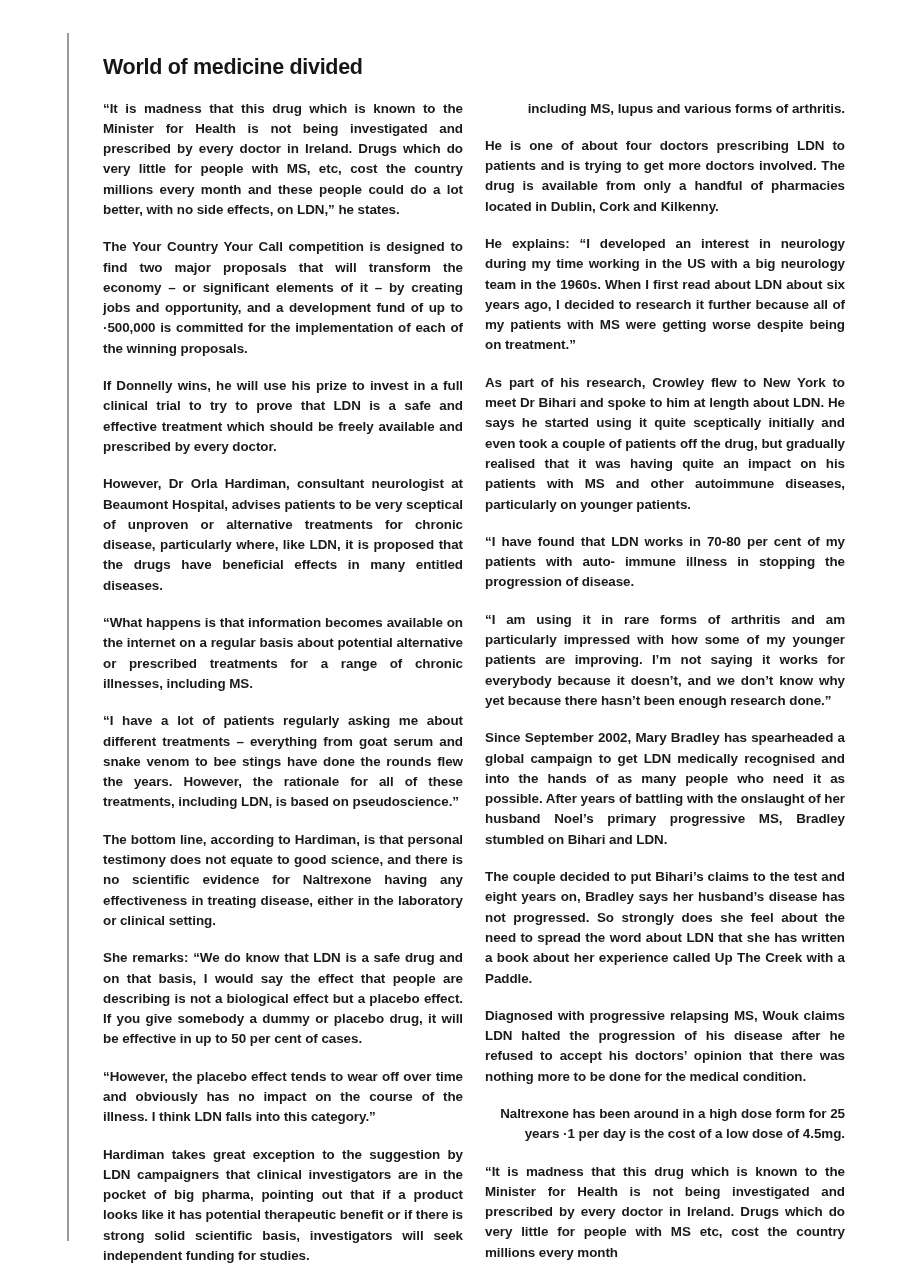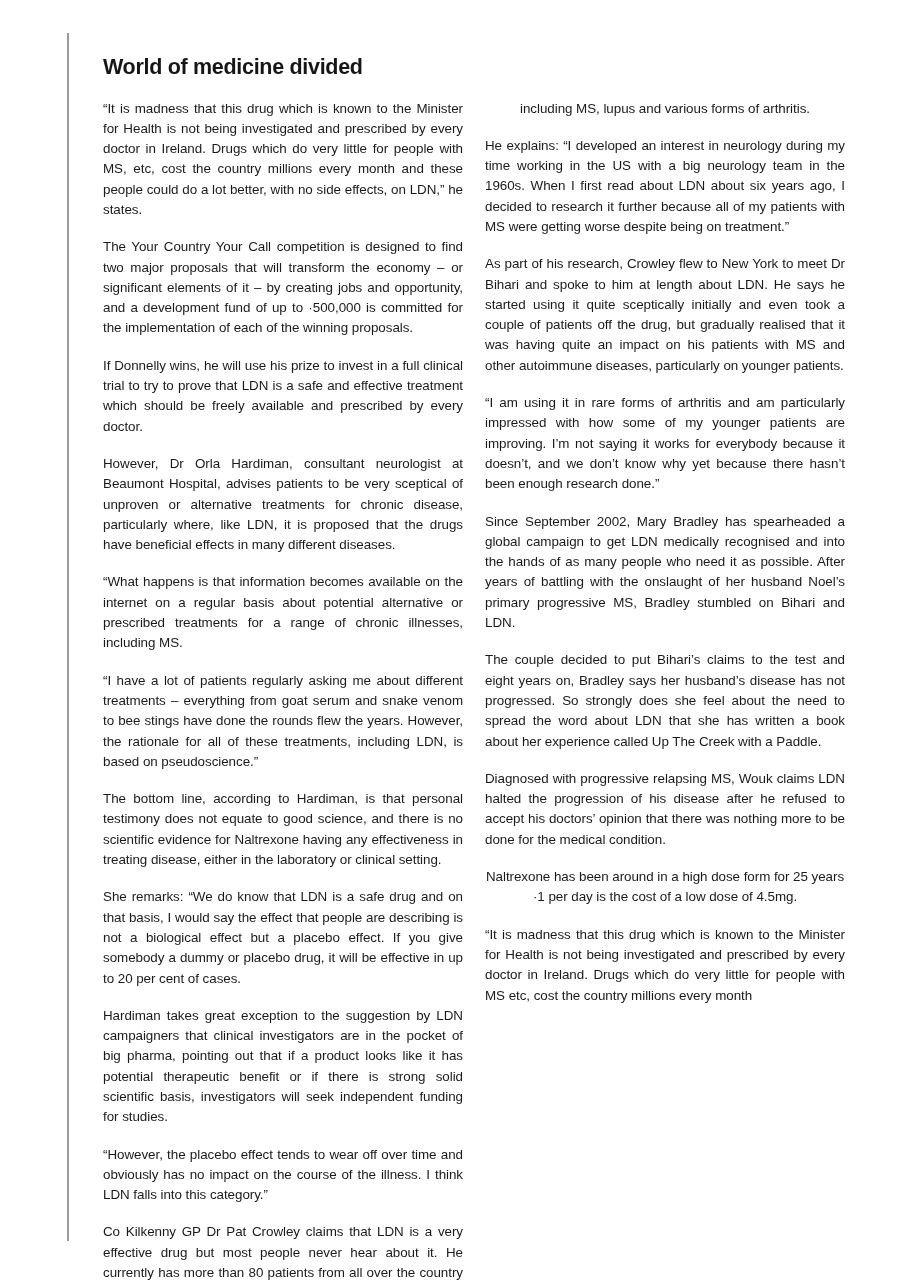--- a/index.html
+++ b/index.html
@@ -93,23 +93,24 @@
 
   p.para {
     margin: 0 0 17px 0;
     font-size: 13.4px;
     line-height: 1.515;
     text-align: justify;
     color: #1a1a1a;
     letter-spacing: -0.05px;
     -webkit-hyphens: none;
     hyphens: none;
+    font-weight: bold;
   }
   p.para.last { margin-bottom: 0; }
-  p.para.flush { text-align: center; }
+  p.para.flush { text-align: right; }
 </style>
 </head>
 <body>
 
 <div class="page">
 
   <div class="sidebar">
     <div class="sidebar-rule"></div>
     <div class="sidebar-text-wrap">
       <div class="sidebar-text">Page one - World of medicine divided by ‘wonder drug’</div>
@@ -121,34 +122,36 @@
     <h1 class="headline">
       <span class="hl-line">World of medicine divided</span>
     </h1>
 
     <div class="columns">
 
       <div class="col col-left">
         <p class="para">“It is madness that this drug which is known to the Minister for Health is not being investigated and prescribed by every doctor in Ireland. Drugs which do very little for people with MS, etc, cost the country millions every month and these people could do a lot better, with no side effects, on LDN,” he states.</p>
         <p class="para">The Your Country Your Call competition is designed to find two major proposals that will transform the economy – or significant elements of it – by creating jobs and opportunity, and a development fund of up to ·500,000 is committed for the implementation of each of the winning proposals.</p>
         <p class="para">If Donnelly wins, he will use his prize to invest in a full clinical trial to try to prove that LDN is a safe and effective treatment which should be freely available and prescribed by every doctor.</p>
-        <p class="para">However, Dr Orla Hardiman, consultant neurologist at Beaumont Hospital, advises patients to be very sceptical of unproven or alternative treatments for chronic disease, particularly where, like LDN, it is proposed that the drugs have beneficial effects in many different diseases.</p>
+        <p class="para">However, Dr Orla Hardiman, consultant neurologist at Beaumont Hospital, advises patients to be very sceptical of unproven or alternative treatments for chronic disease, particularly where, like LDN, it is proposed that the drugs have beneficial effects in many entitled diseases.</p>
         <p class="para">“What happens is that information becomes available on the internet on a regular basis about potential alternative or prescribed treatments for a range of chronic illnesses, including MS.</p>
         <p class="para">“I have a lot of patients regularly asking me about different treatments – everything from goat serum and snake venom to bee stings have done the rounds flew the years. However, the rationale for all of these treatments, including LDN, is based on pseudoscience.”</p>
         <p class="para">The bottom line, according to Hardiman, is that personal testimony does not equate to good science, and there is no scientific evidence for Naltrexone having any effectiveness in treating disease, either in the laboratory or clinical setting.</p>
-        <p class="para">She remarks: “We do know that LDN is a safe drug and on that basis, I would say the effect that people are describing is not a biological effect but a placebo effect. If you give somebody a dummy or placebo drug, it will be effective in up to 20 per cent of cases.</p>
+        <p class="para">She remarks: “We do know that LDN is a safe drug and on that basis, I would say the effect that people are describing is not a biological effect but a placebo effect. If you give somebody a dummy or placebo drug, it will be effective in up to 50 per cent of cases.</p>
+        <p class="para">“However, the placebo effect tends to wear off over time and obviously has no impact on the course of the illness. I think LDN falls into this category.”</p>
         <p class="para">Hardiman takes great exception to the suggestion by LDN campaigners that clinical investigators are in the pocket of big pharma, pointing out that if a product looks like it has potential therapeutic benefit or if there is strong solid scientific basis, investigators will seek independent funding for studies.</p>
-        <p class="para">“However, the placebo effect tends to wear off over time and obviously has no impact on the course of the illness. I think LDN falls into this category.”</p>
         <p class="para last">Co Kilkenny GP Dr Pat Crowley claims that LDN is a very effective drug but most people never hear about it. He currently has more than 80 patients from all over the country on the medication for a range of autoimmune illnesses</p>
       </div>
 
       <div class="col col-right">
         <p class="para flush">including MS, lupus and various forms of arthritis.</p>
+        <p class="para">He is one of about four doctors prescribing LDN to patients and is trying to get more doctors involved. The drug is available from only a handful of pharmacies located in Dublin, Cork and Kilkenny.</p>
         <p class="para">He explains: “I developed an interest in neurology during my time working in the US with a big neurology team in the 1960s. When I first read about LDN about six years ago, I decided to research it further because all of my patients with MS were getting worse despite being on treatment.”</p>
         <p class="para">As part of his research, Crowley flew to New York to meet Dr Bihari and spoke to him at length about LDN. He says he started using it quite sceptically initially and even took a couple of patients off the drug, but gradually realised that it was having quite an impact on his patients with MS and other autoimmune diseases, particularly on younger patients.</p>
+        <p class="para">“I have found that LDN works in 70-80 per cent of my patients with auto- immune illness in stopping the progression of disease.</p>
         <p class="para">“I am using it in rare forms of arthritis and am particularly impressed with how some of my younger patients are improving. I’m not saying it works for everybody because it doesn’t, and we don’t know why yet because there hasn’t been enough research done.”</p>
         <p class="para">Since September 2002, Mary Bradley has spearheaded a global campaign to get LDN medically recognised and into the hands of as many people who need it as possible. After years of battling with the onslaught of her husband Noel’s primary progressive MS, Bradley stumbled on Bihari and LDN.</p>
         <p class="para">The couple decided to put Bihari’s claims to the test and eight years on, Bradley says her husband’s disease has not progressed. So strongly does she feel about the need to spread the word about LDN that she has written a book about her experience called Up The Creek with a Paddle.</p>
         <p class="para">Diagnosed with progressive relapsing MS, Wouk claims LDN halted the progression of his disease after he refused to accept his doctors’ opinion that there was nothing more to be done for the medical condition.</p>
         <p class="para flush">Naltrexone has been around in a high dose form for 25 years ·1 per day is the cost of a low dose of 4.5mg.</p>
         <p class="para">“It is madness that this drug which is known to the Minister for Health is not being investigated and prescribed by every doctor in Ireland. Drugs which do very little for people with MS etc, cost the country millions every month</p>
 
       </div>
 
     </div>

